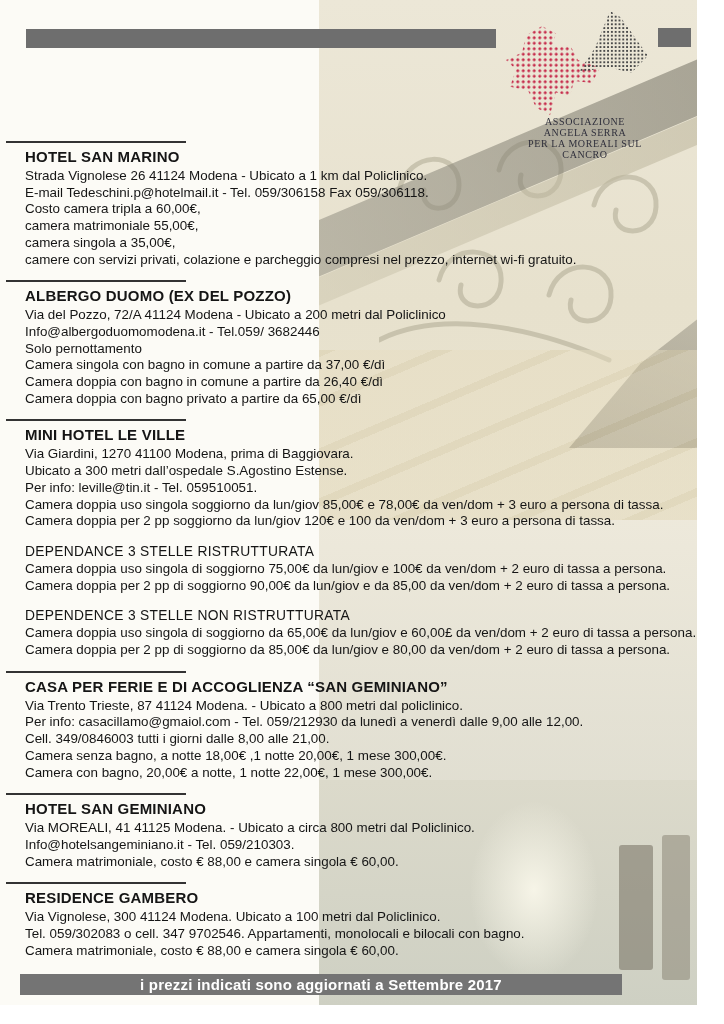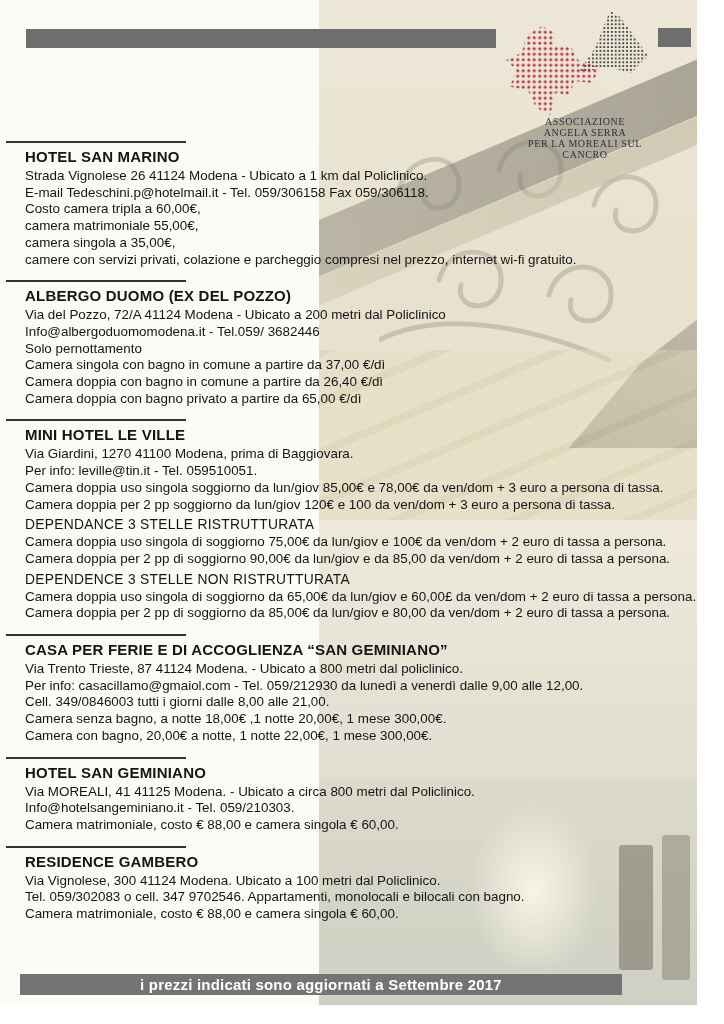--- a/index.html
+++ b/index.html
@@ -55,21 +55,21 @@
       clip-path:polygon(50% 0,64% 10%,100% 72%,78% 100%,46% 90%,8% 100%,30% 60%); }
   .logo-text { position:absolute; left:4px; top:106px; width:170px; text-align:center;
       font-family:"Liberation Serif", serif; font-size:10px; line-height:11px;
       color:#30303c; letter-spacing:.6px; }
 
   
   .content { position:absolute; left:25px; top:141px; width:676px; color:#151515; }
   .section { margin-bottom:12px; }
   .sep { border-top:2px solid #333333; width:180px; margin:0 0 5px -19px; }
   .sec-title { font-size:15px; font-weight:700; letter-spacing:.2px; margin:0 0 3px 0; }
-  .sub { margin-top:4px; }
+  .sub { margin-top:14px; }
   .sub-title { font-size:13.8px; font-weight:400; letter-spacing:.3px; margin:0 0 2px 0; }
   .line { font-size:13.4px; line-height:16.7px; white-space:nowrap; }
 
   
   .footer-bar { position:absolute; left:20px; top:974px; width:602px; height:21px;
       color:#ffffff; font-size:15px; font-weight:700; text-align:center; line-height:21px;
       letter-spacing:.2px; }
 </style>
 </head>
 <body>
@@ -140,20 +140,21 @@
           <div class="line">Camera doppia con bagno in comune a partire da 26,40 €/dì</div>
           <div class="line">Camera doppia con bagno privato a partire da 65,00 €/dì</div>
         </div>
     </section>
 
     <section class="section">
       <div class="sep"></div>
       <h2 class="sec-title">MINI HOTEL LE VILLE</h2>
       <div>
           <div class="line">Via Giardini, 1270 41100 Modena, prima di Baggiovara.</div>
+          <div class="line">Ubicato a 300 metri dall’ospedale S.Agostino Estense.</div>
           <div class="line">Per info: leville@tin.it - Tel. 059510051.</div>
           <div class="line">Camera doppia uso singola soggiorno da lun/giov 85,00€ e 78,00€ da ven/dom + 3 euro a persona di tassa.</div>
           <div class="line">Camera doppia per 2 pp soggiorno da lun/giov 120€ e 100 da ven/dom + 3 euro a persona di tassa.</div>
         </div>
 
       <div class="sub">
         <h3 class="sub-title">DEPENDANCE 3 STELLE RISTRUTTURATA</h3>
         <div>
             <div class="line">Camera doppia uso singola di soggiorno 75,00€ da lun/giov e 100€ da ven/dom + 2 euro di tassa a persona.</div>
             <div class="line">Camera doppia per 2 pp di soggiorno 90,00€ da lun/giov e da 85,00 da ven/dom + 2 euro di tassa a persona.</div>

